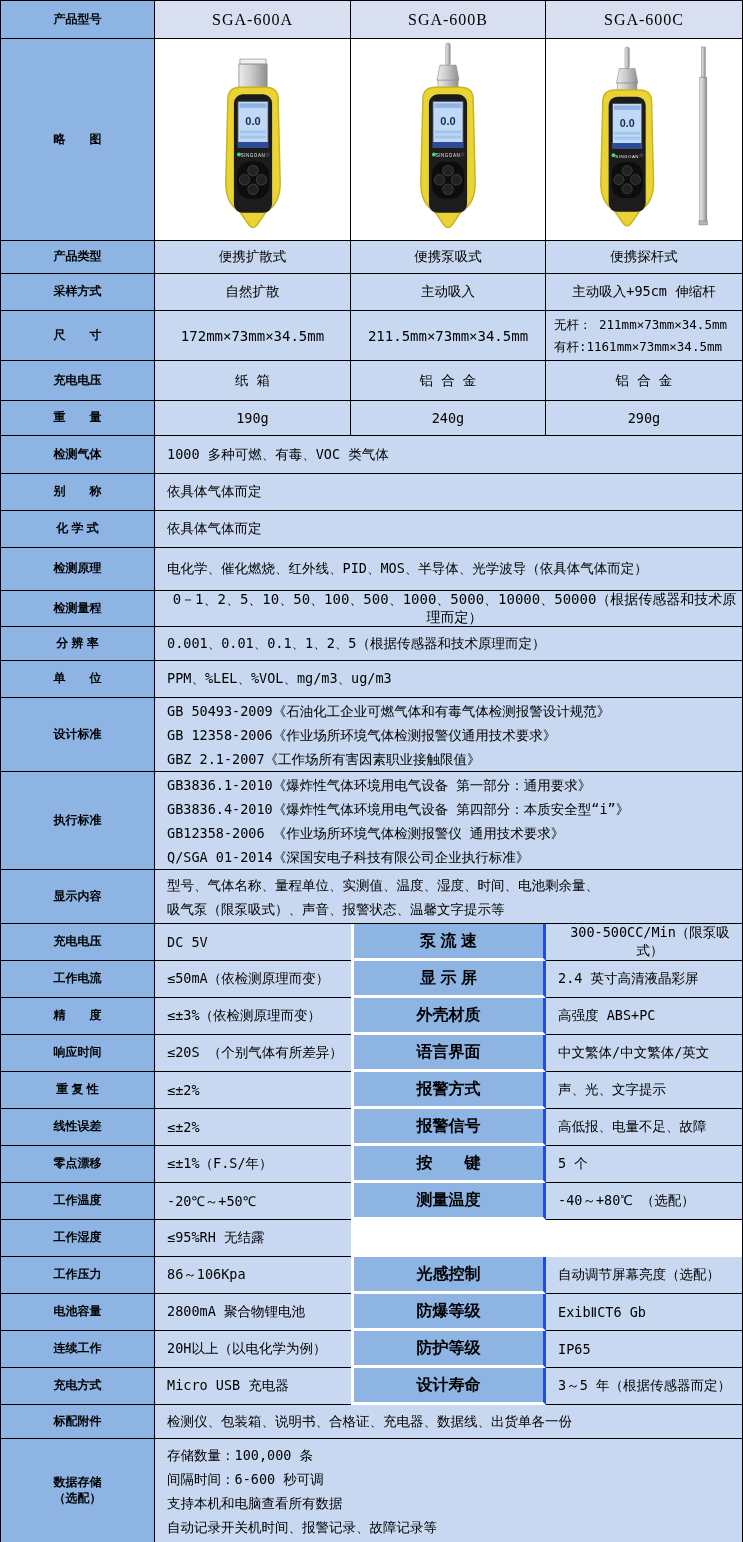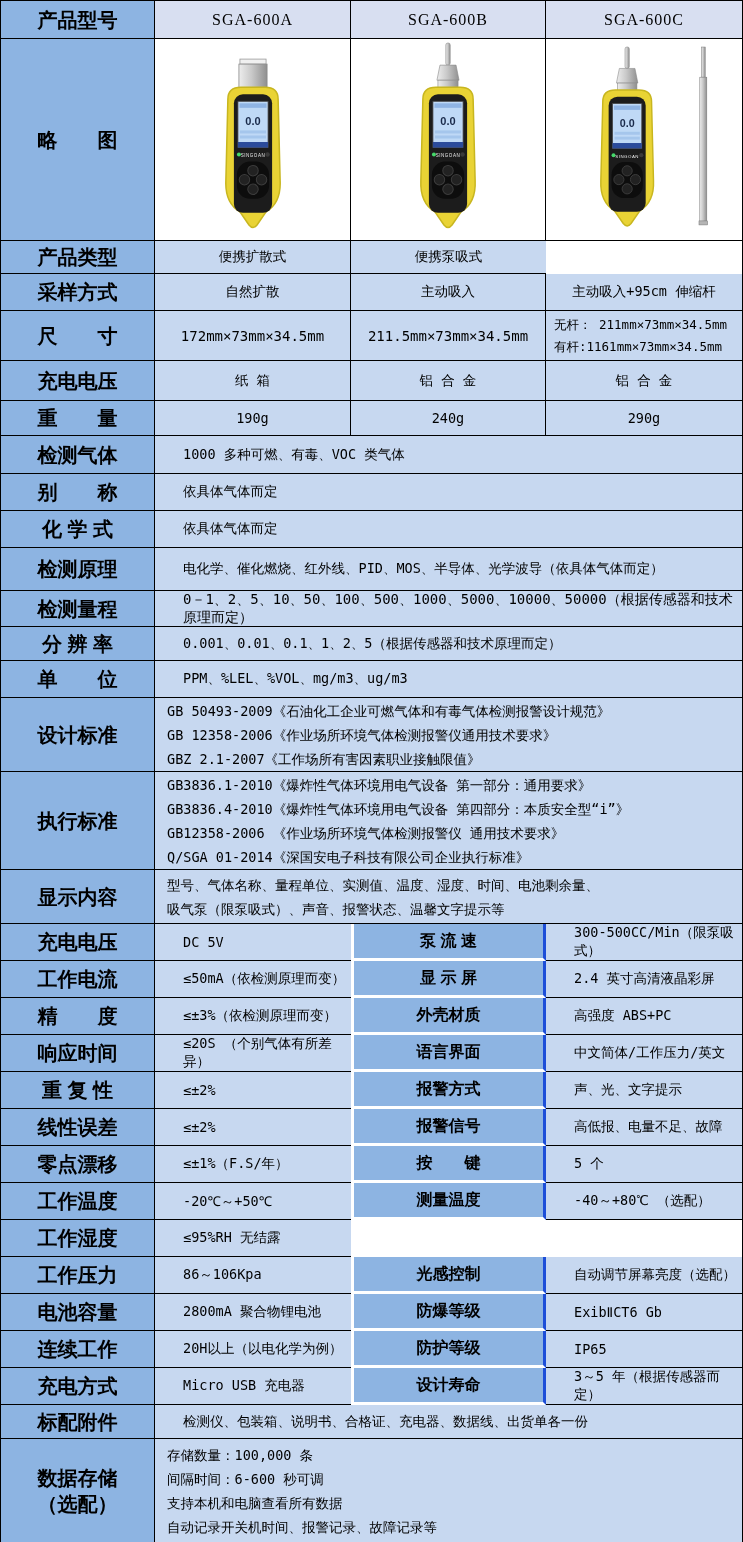--- a/index.html
+++ b/index.html
@@ -19,33 +19,33 @@
   .row .cell:last-child{border-right:none;}
   .row.last .cell{border-bottom:none;}
   
   .c-lbl{width:154px;}
   .c-a{width:196px;}
   .c-b{width:195px;}
   .c-c{width:196px;}
   .c-span{width:587px;}
   
   .lbl{
-    background:#8DB4E2; font-weight:bold; font-size:20px;
+    background:#8DB4E2; font-weight:bold; font-size:12px;
     text-align:left; line-height:1.3; flex-direction:column;
   }
   .hdr{
     background:#D8DFF1;
     font-family:Liberation Serif, serif;
     font-size:16px; letter-spacing:1px;
   }
   .val{
     background:#C7D8F0; font-size:13.5px;
     font-family:"DejaVu Sans Mono","Liberation Sans",sans-serif;
   }
-  .left{justify-content:flex-start; padding-left:28px; text-align:left;}
+  .left{justify-content:flex-start; padding-left:12px; text-align:center;}
   .lines{
     flex-direction:column; align-items:flex-start; justify-content:center;
     padding-left:12px;
   }
   .lines .ln{line-height:24px; white-space:nowrap;}
   .sm{font-size:14px;}
   .dim{flex-direction:column; align-items:flex-start; justify-content:center; padding-left:8px;}
   .dim .ln{line-height:22px; font-size:12.5px; white-space:nowrap;}
   .midlbl{
     background:#8DB4E2; font-weight:bold; font-size:16px;
@@ -133,20 +133,21 @@
           </g>
         <use href="#rodC"></use>
       </svg>
     </div>
   </div>
 
   <div class="row" style="height:33px">
     <div class="cell c-lbl lbl">产品类型</div>
     <div class="cell c-a val">便携扩散式</div>
     <div class="cell c-b val">便携泵吸式</div>
+    <div class="cell c-c val">便携探杆式</div>
   </div>
   <div class="row" style="height:37px">
     <div class="cell c-lbl lbl">采样方式</div>
     <div class="cell c-a val">自然扩散</div>
     <div class="cell c-b val">主动吸入</div>
     <div class="cell c-c val">主动吸入+95cm 伸缩杆</div>
   </div>
   <div class="row" style="height:50px">
     <div class="cell c-lbl lbl">尺　　寸</div>
     <div class="cell c-a val sm">172mm×73mm×34.5mm</div>
@@ -238,21 +239,21 @@
   <div class="row" style="height:37px">
     <div class="cell c-lbl lbl">精　　度</div>
     <div class="cell c-a val left pair-v1">≤±3%（依检测原理而变）</div>
     <div class="cell c-b midlbl">外壳材质</div>
     <div class="cell c-c val left">高强度 ABS+PC</div>
   </div>
   <div class="row" style="height:37px">
     <div class="cell c-lbl lbl">响应时间</div>
     <div class="cell c-a val left pair-v1">≤20S （个别气体有所差异）</div>
     <div class="cell c-b midlbl">语言界面</div>
-    <div class="cell c-c val left">中文简体/工作压力/英文</div>
+    <div class="cell c-c val left">中文繁体/中文繁体/英文</div>
   </div>
   <div class="row" style="height:37px">
     <div class="cell c-lbl lbl">重 复 性</div>
     <div class="cell c-a val left pair-v1">≤±2%</div>
     <div class="cell c-b midlbl">报警方式</div>
     <div class="cell c-c val left">声、光、文字提示</div>
   </div>
   <div class="row" style="height:37px">
     <div class="cell c-lbl lbl">线性误差</div>
     <div class="cell c-a val left pair-v1">≤±2%</div>

